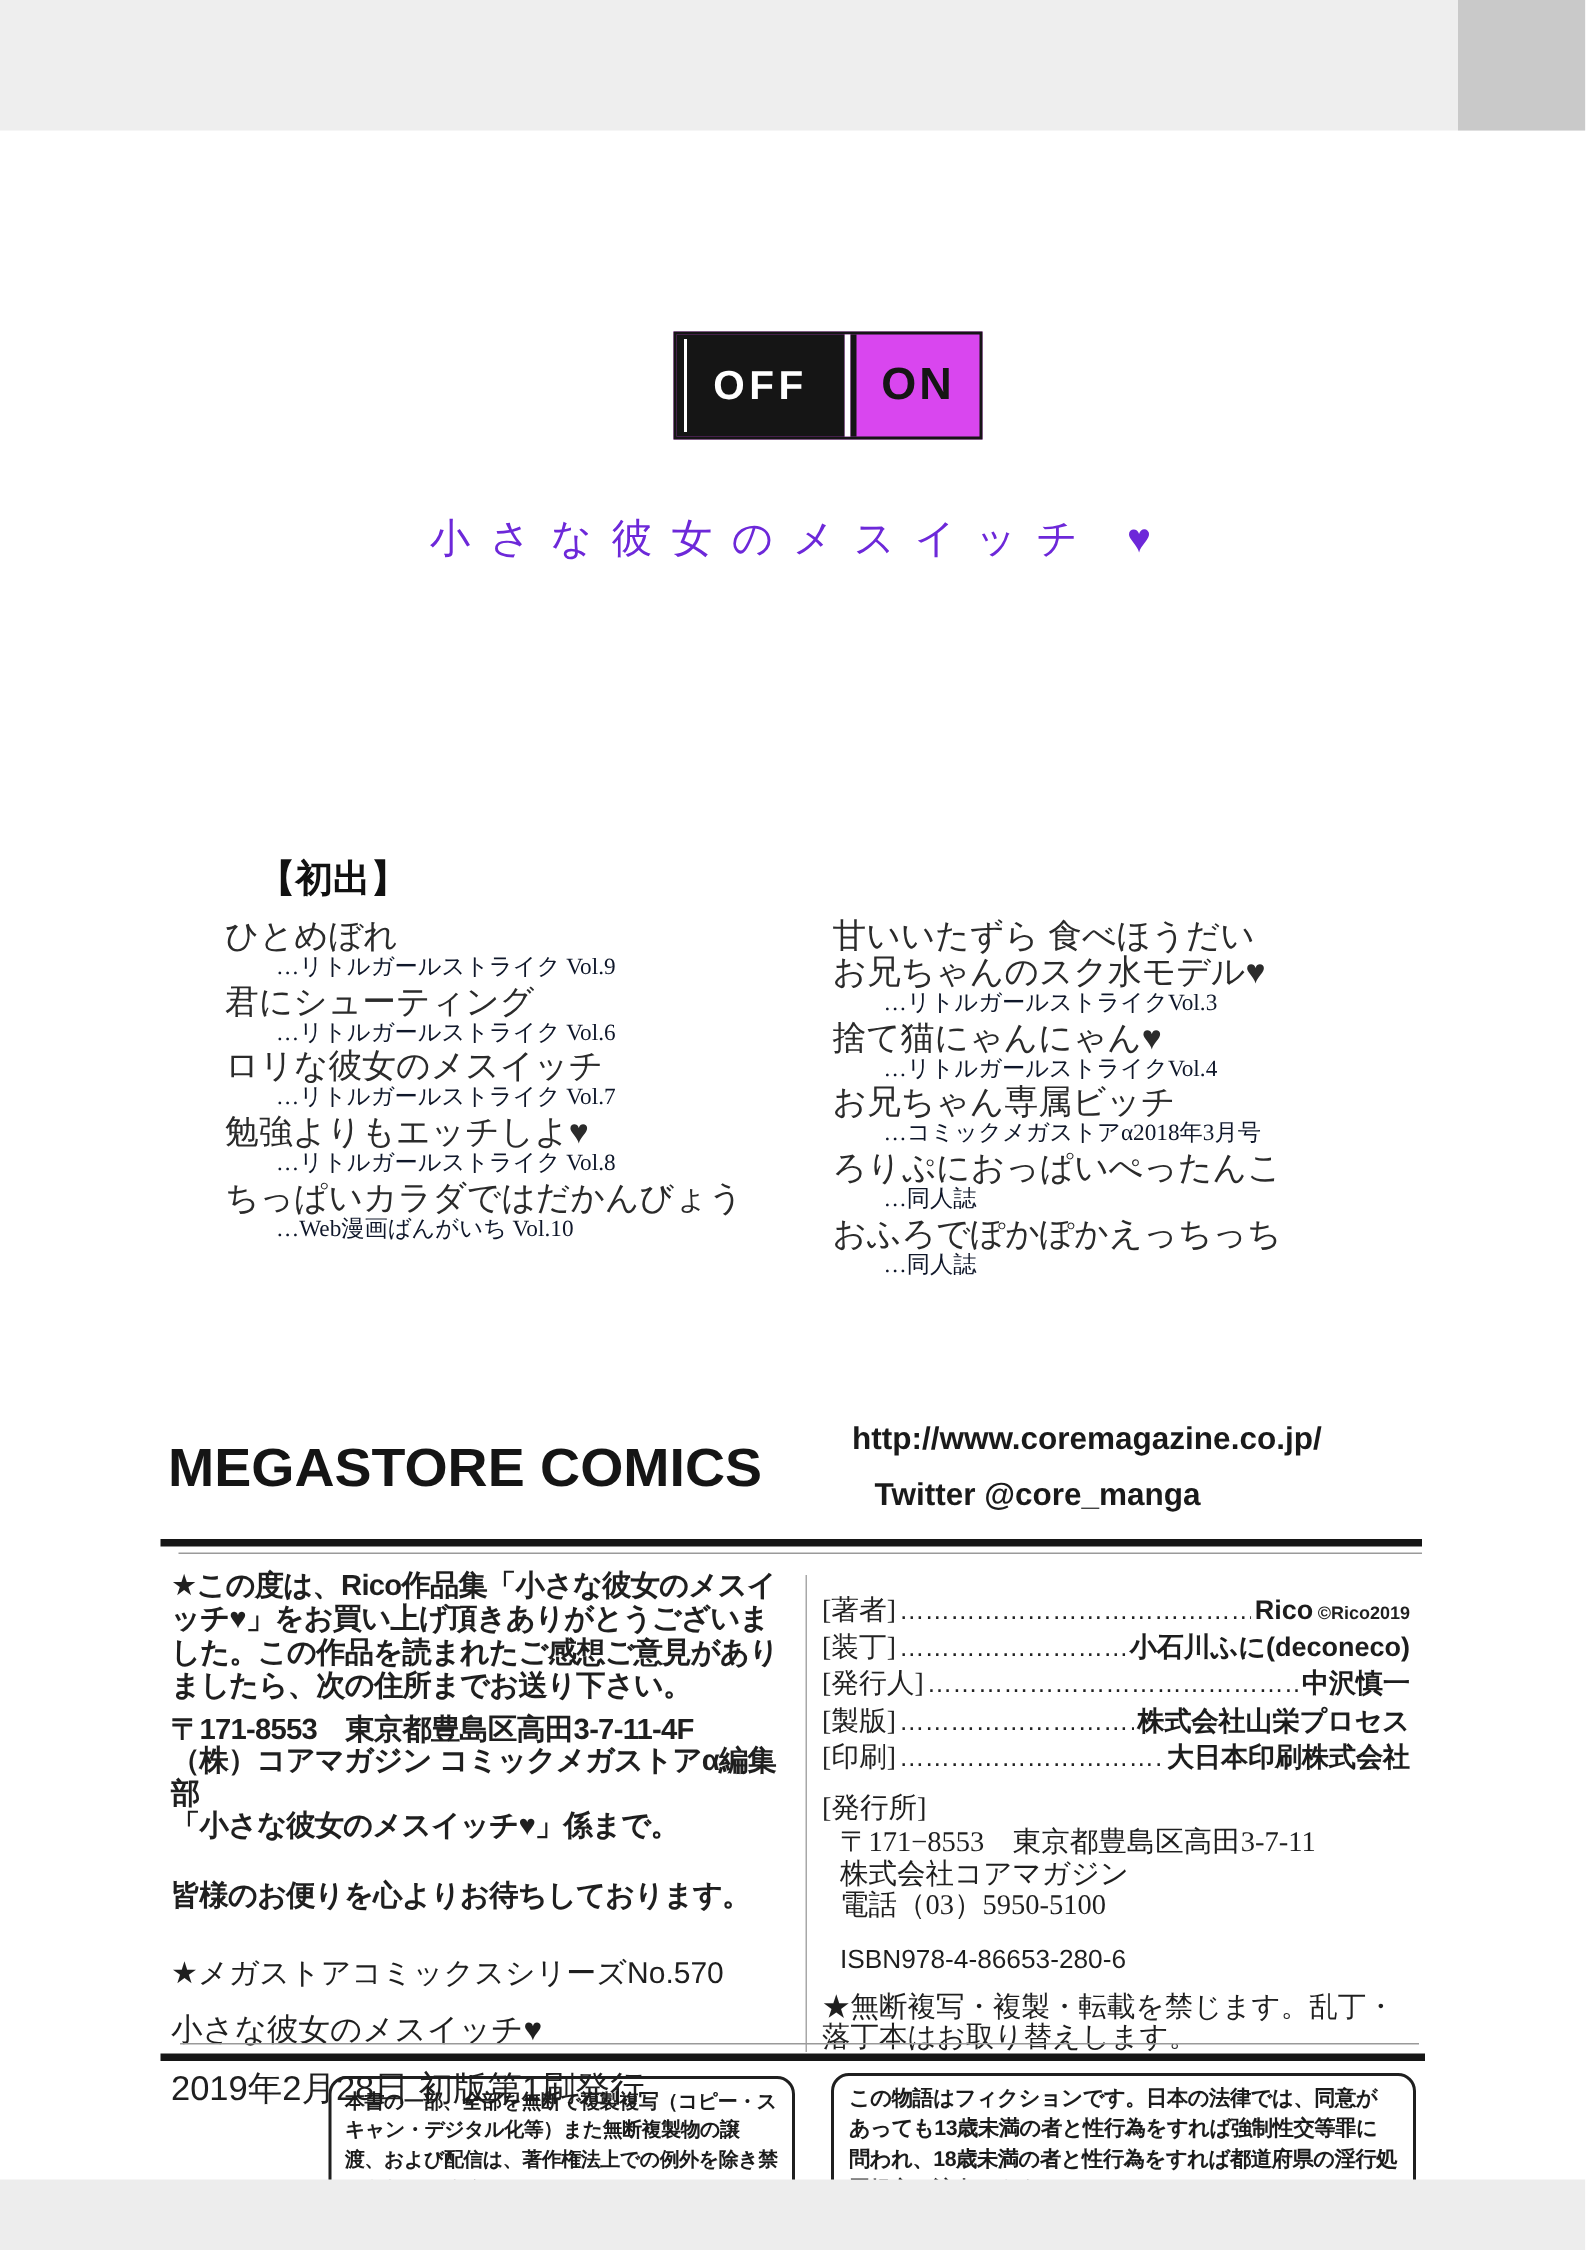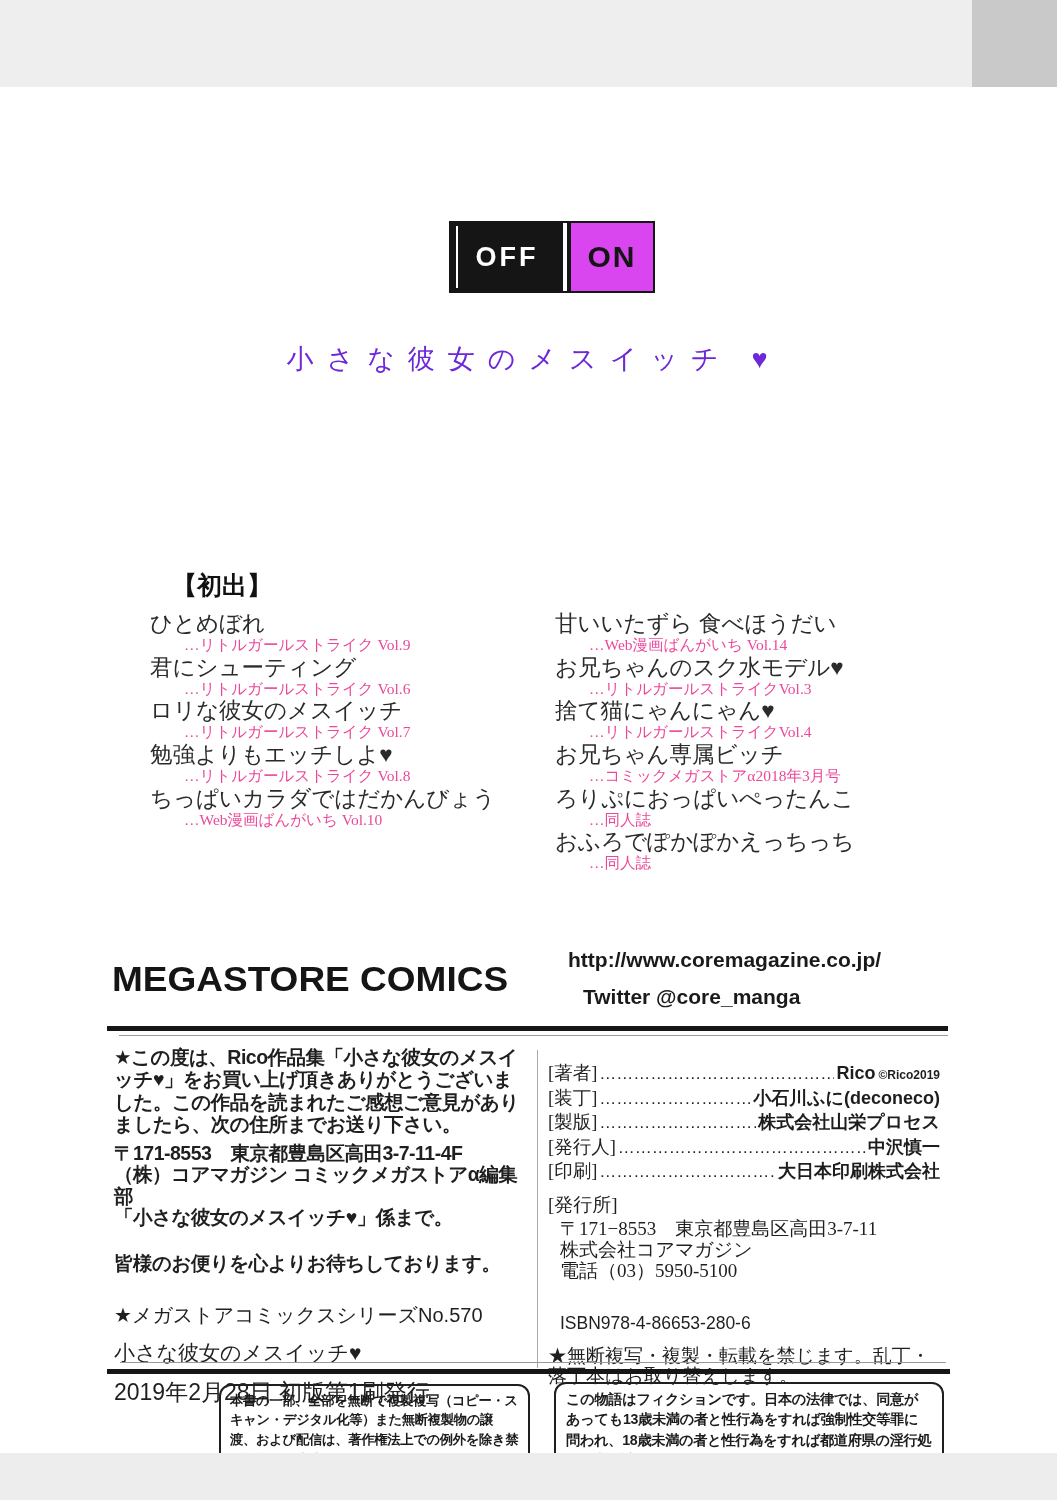--- a/index.html
+++ b/index.html
@@ -27,21 +27,21 @@
               font-family:"Liberation Serif","DejaVu Serif",serif;
               font-size:27px;letter-spacing:13px;color:#6d28d9;padding-left:10px;box-sizing:border-box;}
 
   
   .shoshutsu{position:absolute;left:172px;top:569px;font-size:25px;font-weight:700;color:#111;}
   .works-col{position:absolute;top:612px;}
   .works-left{left:150px;width:400px;}
   .works-right{left:555px;width:430px;}
   .work-title{font-size:22.5px;line-height:1.07;color:#2b2b2b;}
   .work-src{font-family:"Liberation Serif","DejaVu Serif",serif;font-size:15.5px;line-height:1.2;
-            color:#ec4899;padding-left:34px;margin-bottom:1px;}
+            color:#0f172a;padding-left:34px;margin-bottom:1px;}
 
   
   .logo{position:absolute;left:112px;top:958px;font-size:37px;font-weight:900;color:#151515;
         letter-spacing:0px;transform:scaleY(0.97);}
   .url{position:absolute;left:568px;top:948px;font-size:21px;font-weight:600;color:#1a1a1a;}
   .twitter{position:absolute;left:583px;top:985px;font-size:21px;font-weight:600;color:#1a1a1a;}
 
   .rule{position:absolute;background:#161616;}
   .rule-thick-top{left:107px;top:1026px;width:841px;height:5px;}
   .rule-thin-top{left:119px;top:1035px;width:829px;height:1px;background:#9a9a9a;}
@@ -61,21 +61,21 @@
   
   .colo-right{position:absolute;left:548px;top:1060px;width:392px;}
   .credit-row{display:flex;align-items:baseline;height:24.5px;}
   .credit-label{font-family:"Liberation Serif","DejaVu Serif",serif;font-size:18.5px;color:#222;white-space:nowrap;}
   .dots{flex:1;overflow:hidden;white-space:nowrap;font-size:17px;color:#222;margin:0 2px;}
   .dots::after{content:"……………………………………………………………………………";}
   .credit-value{font-size:18px;font-weight:700;color:#1d1d1d;white-space:nowrap;}
   .credit-note{font-size:12px;font-weight:700;margin-left:3px;}
   .pub-label{margin-top:9px;font-family:"Liberation Serif","DejaVu Serif",serif;font-size:19px;}
   .pub-line{font-family:"Liberation Serif","DejaVu Serif",serif;font-size:19px;line-height:1.13;padding-left:12px;}
-  .isbn{margin-top:31px;font-size:17.5px;font-weight:500;padding-left:12px;}
+  .isbn{margin-top:14px;font-size:17.5px;font-weight:500;padding-left:12px;}
   .notice{margin-top:12px;font-family:"Liberation Serif","DejaVu Serif",serif;font-size:19px;line-height:1.08;}
 
   
   .legal-box{position:absolute;border:2.5px solid #1f1f1f;border-radius:12px;box-sizing:border-box;
              font-weight:700;color:#1c1c1c;}
   .legal-left{left:219px;top:1384px;width:311px;padding:5px 9px;font-size:13.3px;line-height:1.45;letter-spacing:-0.3px;}
   .legal-right{left:554px;top:1382px;width:390px;padding:5px 10px;font-size:14.2px;line-height:1.43;letter-spacing:-0.3px;}
 </style>
 </head>
 <body>
@@ -119,21 +119,20 @@
     </div>
     <div class="work">
       <div class="work-title">ちっぱいカラダではだかんびょう</div>
       <div class="work-src">…Web漫画ばんがいち Vol.10</div>
     </div>
   </div>
 
   <div class="works-col works-right">
     <div class="work">
       <div class="work-title">甘いいたずら 食べほうだい</div>
-      <div class="work-src">…Web漫画ばんがいち Vol.14</div>
     </div>
     <div class="work">
       <div class="work-title">お兄ちゃんのスク水モデル♥</div>
       <div class="work-src">…リトルガールストライクVol.3</div>
     </div>
     <div class="work">
       <div class="work-title">捨て猫にゃんにゃん♥</div>
       <div class="work-src">…リトルガールストライクVol.4</div>
     </div>
     <div class="work">
@@ -177,28 +176,28 @@
       <span class="dots"></span>
       <span class="credit-value">Rico</span>
       <span class="credit-note">©Rico2019</span>
     </div>
     <div class="credit-row">
       <span class="credit-label">[装丁]</span>
       <span class="dots"></span>
       <span class="credit-value">小石川ふに(deconeco)</span>
     </div>
     <div class="credit-row">
+      <span class="credit-label">[発行人]</span>
+      <span class="dots"></span>
+      <span class="credit-value">中沢慎一</span>
+    </div>
+    <div class="credit-row">
       <span class="credit-label">[製版]</span>
       <span class="dots"></span>
       <span class="credit-value">株式会社山栄プロセス</span>
-    </div>
-    <div class="credit-row">
-      <span class="credit-label">[発行人]</span>
-      <span class="dots"></span>
-      <span class="credit-value">中沢慎一</span>
     </div>
     <div class="credit-row">
       <span class="credit-label">[印刷]</span>
       <span class="dots"></span>
       <span class="credit-value">大日本印刷株式会社</span>
     </div>
     <div class="pub-label">[発行所]</div>
     <div class="pub-line">〒171−8553　東京都豊島区高田3-7-11</div>
     <div class="pub-line">株式会社コアマガジン</div>
     <div class="pub-line">電話（03）5950-5100</div>

